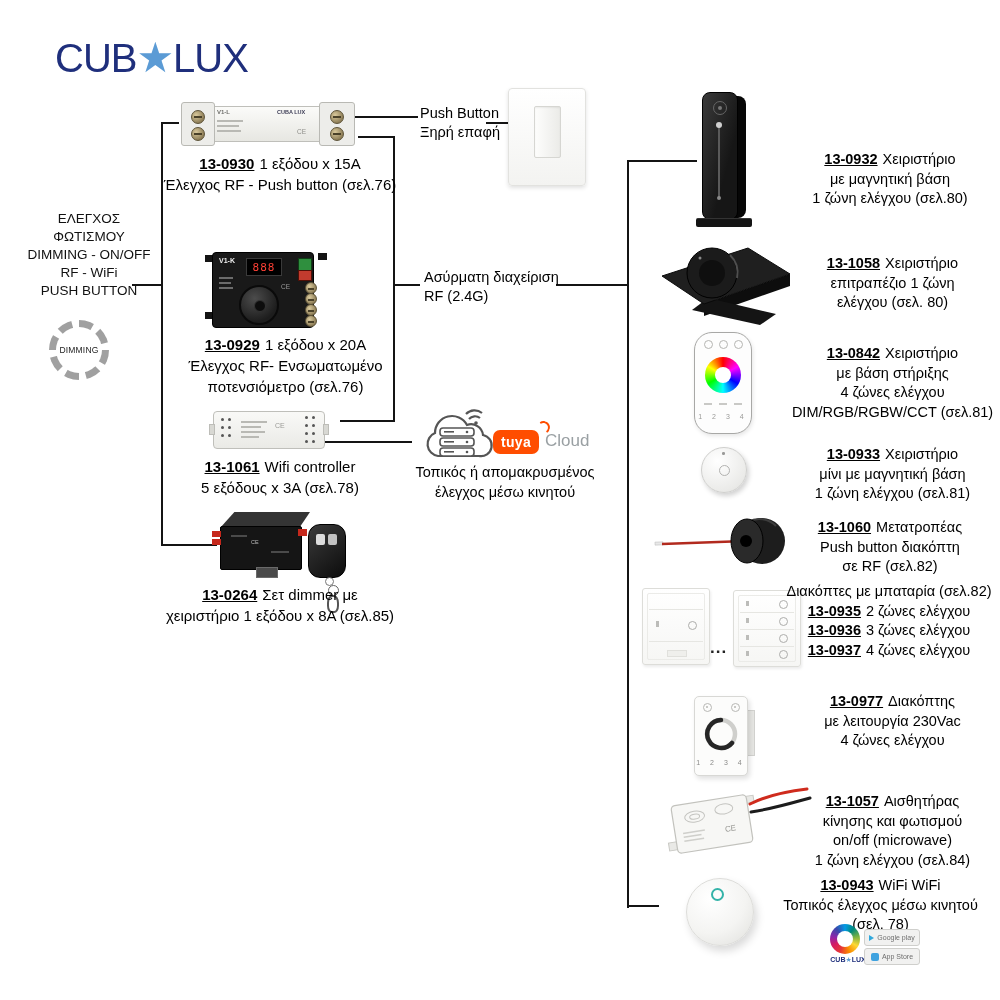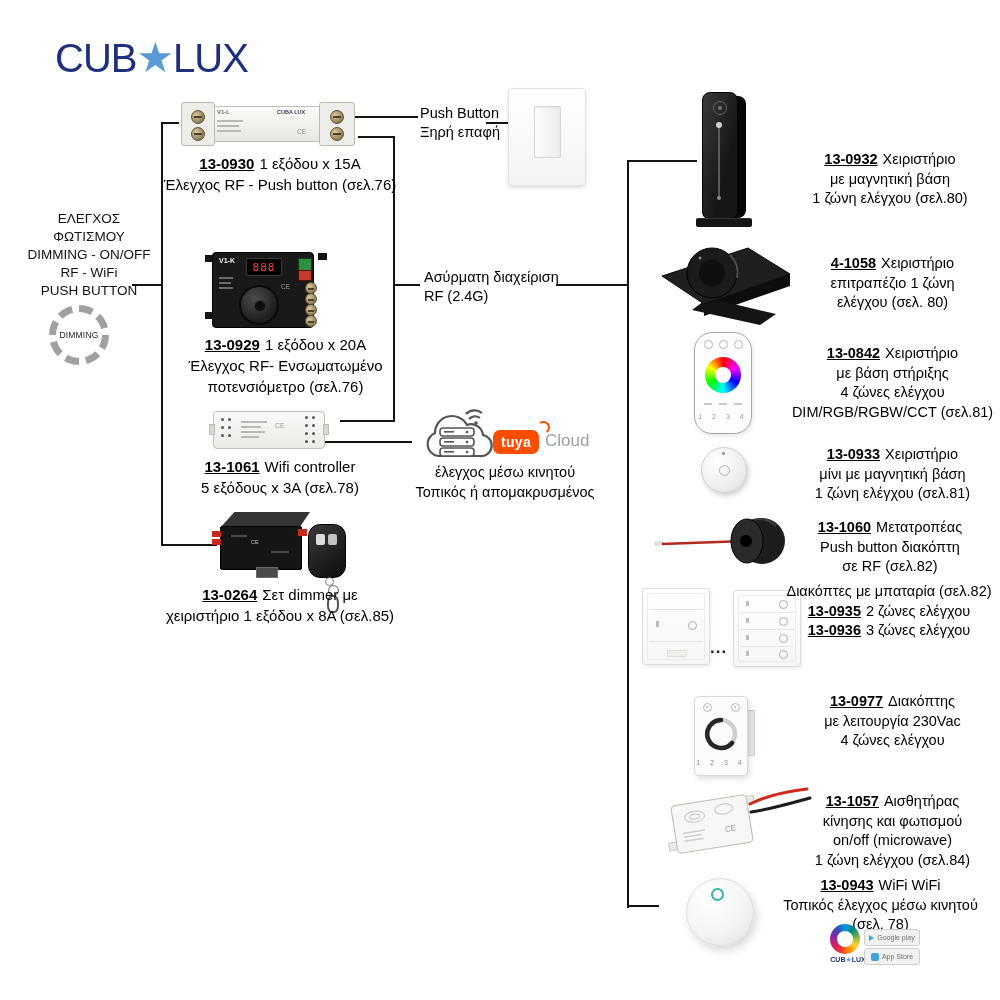--- a/index.html
+++ b/index.html
@@ -47,21 +47,21 @@
   <div class="line" style="left:629px;top:160px;width:68px;height:2px;"></div>
   <div class="line" style="left:629px;top:905px;width:30px;height:2px;"></div>
 
   <div class="abs leftTxt" style="left:18px;top:210px;width:142px;">
     <div>ΕΛΕΓΧΟΣ</div>
     <div>ΦΩΤΙΣΜΟΥ</div>
     <div>DIMMING - ON/OFF</div>
     <div>RF - WiFi</div>
     <div>PUSH BUTTON</div>
   </div>
-  <div class="badge-dim" style="left:49px;top:305px;">
+  <div class="badge-dim" style="left:49px;top:320px;">
     <span>DIMMING</span>
   </div>
 
   <div class="abs" style="left:181px;top:100px;width:170px;height:46px;">
     <div class="abs" style="left:28px;top:6px;width:114px;height:34px;background:linear-gradient(#fbfbf9,#e7e7e2);border:1px solid #bfbfba;border-radius:2px;"></div>
     <div class="abs" style="left:0;top:2px;width:32px;height:42px;background:#ededea;border:1px solid #b9b9b4;border-radius:3px;">
       <div class="screw" style="left:9px;top:7px;width:12px;height:12px;"></div>
       <div class="screw" style="left:9px;top:24px;width:12px;height:12px;"></div>
     </div>
     <div class="abs" style="left:138px;top:2px;width:34px;height:42px;background:#ededea;border:1px solid #b9b9b4;border-radius:3px;">
@@ -198,22 +198,22 @@
       <path d="M47 19 a8 8 0 0 1 11 -1"></path>
     </g>
     <circle cx="54" cy="23" r="1.8" fill="#555"></circle>
   </svg>
   <div class="abs" style="left:493px;top:430px;width:46px;height:24px;background:#ff4d00;border-radius:7px;display:flex;align-items:center;justify-content:center;">
     <span style="color:#fff;font-weight:700;font-size:14px;letter-spacing:.3px;">tuya</span>
   </div>
   <div class="abs" style="left:537px;top:421px;width:9px;height:9px;border:2.5px solid #ff4d00;border-bottom-color:transparent;border-left-color:transparent;border-radius:50%;transform:rotate(10deg);"></div>
   <div class="abs" style="left:545px;top:431px;font-size:17px;color:#9aa0a3;">Cloud</div>
   <div class="lbl l14" style="left:400px;top:463px;width:210px;">
+    <div>Τοπικός ή απομακρυσμένος</div>
     <div>έλεγχος μέσω κινητού</div>
-    <div>Τοπικός ή απομακρυσμένος</div>
   </div>
 
   <div class="abs" style="left:696px;top:92px;width:60px;height:136px;">
     <div class="abs" style="left:16px;top:4px;width:34px;height:122px;background:#060606;border-radius:8px;"></div>
     <div class="abs" style="left:6px;top:0;width:34px;height:126px;background:linear-gradient(105deg,#3a3a3a,#161616 65%);border:1px solid #000;border-radius:8px;">
       <div class="circ" style="left:10px;top:8px;width:12px;height:12px;border:1.5px solid #666;">
         <div class="circ" style="left:3.5px;top:3.5px;width:4px;height:4px;background:#777;"></div>
       </div>
       <div class="abs" style="left:15px;top:32px;width:2px;height:74px;background:#5a5a5a;"></div>
       <div class="circ" style="left:13px;top:29px;width:6px;height:6px;background:#d0d0d0;"></div>
@@ -230,21 +230,21 @@
   <svg class="abs" style="left:648px;top:240px;" width="150" height="92" viewBox="0 0 150 92">
     <polygon points="56,64 142,34 142,46 56,76" fill="#0d0d0d"></polygon>
     <polygon points="44,70 112,85 128,74 60,58" fill="#141414"></polygon>
     <polygon points="14,36 100,8 142,34 56,64" fill="#1f1f1f" stroke="#0a0a0a" stroke-width="1"></polygon>
     <circle cx="64" cy="33" r="25" fill="#1b1b1b" stroke="#000" stroke-width="1"></circle>
     <path d="M 82 15 A 25 25 0 0 1 89 38" fill="none" stroke="#4f4f4f" stroke-width="2"></path>
     <circle cx="64" cy="33" r="13" fill="#0f0f0f"></circle>
     <circle cx="52" cy="18" r="1.5" fill="#8a8a8a"></circle>
   </svg>
   <div class="lbl l14" style="left:790px;top:254px;width:205px;">
-    <div><span class="code">4-1058</span><span>Χειριστήριο</span></div>
+    <div><span class="code">13-1058</span><span>Χειριστήριο</span></div>
     <div>επιτραπέζιο 1 ζώνη</div>
     <div>ελέγχου (σελ. 80)</div>
   </div>
 
   <div class="abs" style="left:694px;top:332px;width:56px;height:100px;background:#fdfdfd;border:1.5px solid #a8a8a6;border-radius:18px;box-shadow:1px 2px 4px rgba(0,0,0,.1);">
     <div class="circ" style="left:9px;top:7px;width:7px;height:7px;border:1px solid #b5b5b2;"></div>
     <div class="circ" style="left:24px;top:7px;width:7px;height:7px;border:1px solid #b5b5b2;"></div>
     <div class="circ" style="left:39px;top:7px;width:7px;height:7px;border:1px solid #b5b5b2;"></div>
     <div class="circ" style="left:10px;top:24px;width:36px;height:36px;background:conic-gradient(from 0deg,#f00,#f0f,#00f,#0ff,#0f0,#ff0,#f00);">
       <div class="circ" style="left:10px;top:10px;width:16px;height:16px;background:#fff;"></div>
@@ -305,20 +305,21 @@
     <div class="abs" style="left:12px;top:60px;width:3px;height:5px;background:#bcbcb9;"></div>
     <div class="circ" style="left:45px;top:9px;width:7px;height:7px;border:1px solid #adadab;"></div>
     <div class="circ" style="left:45px;top:26px;width:7px;height:7px;border:1px solid #adadab;"></div>
     <div class="circ" style="left:45px;top:43px;width:7px;height:7px;border:1px solid #adadab;"></div>
     <div class="circ" style="left:45px;top:59px;width:7px;height:7px;border:1px solid #adadab;"></div>
   </div>
   <div class="lbl l14" style="left:780px;top:582px;width:218px;">
     <div>Διακόπτες με μπαταρία (σελ.82)</div>
     <div><span class="code">13-0935</span><span>2 ζώνες ελέγχου</span></div>
     <div><span class="code">13-0936</span><span>3 ζώνες ελέγχου</span></div>
+    <div><span class="code">13-0937</span><span>4 ζώνες ελέγχου</span></div>
   </div>
 
   <div class="abs" style="left:694px;top:696px;width:62px;height:80px;">
     <div class="abs" style="left:50px;top:14px;width:9px;height:44px;background:#e6e6e3;border:1px solid #d2d2cf;"></div>
     <div class="abs" style="left:0;top:0;width:52px;height:78px;background:#fcfcfb;border:1px solid #d8d8d5;border-radius:5px;box-shadow:2px 3px 5px rgba(0,0,0,.12);">
       <div class="circ" style="left:8px;top:6px;width:7px;height:7px;border:1px solid #b8b8b5;">
           <div class="circ" style="left:2px;top:2px;width:2px;height:2px;background:#b8b8b5;"></div>
         </div>
       <div class="circ" style="left:36px;top:6px;width:7px;height:7px;border:1px solid #b8b8b5;">
           <div class="circ" style="left:2px;top:2px;width:2px;height:2px;background:#b8b8b5;"></div>

